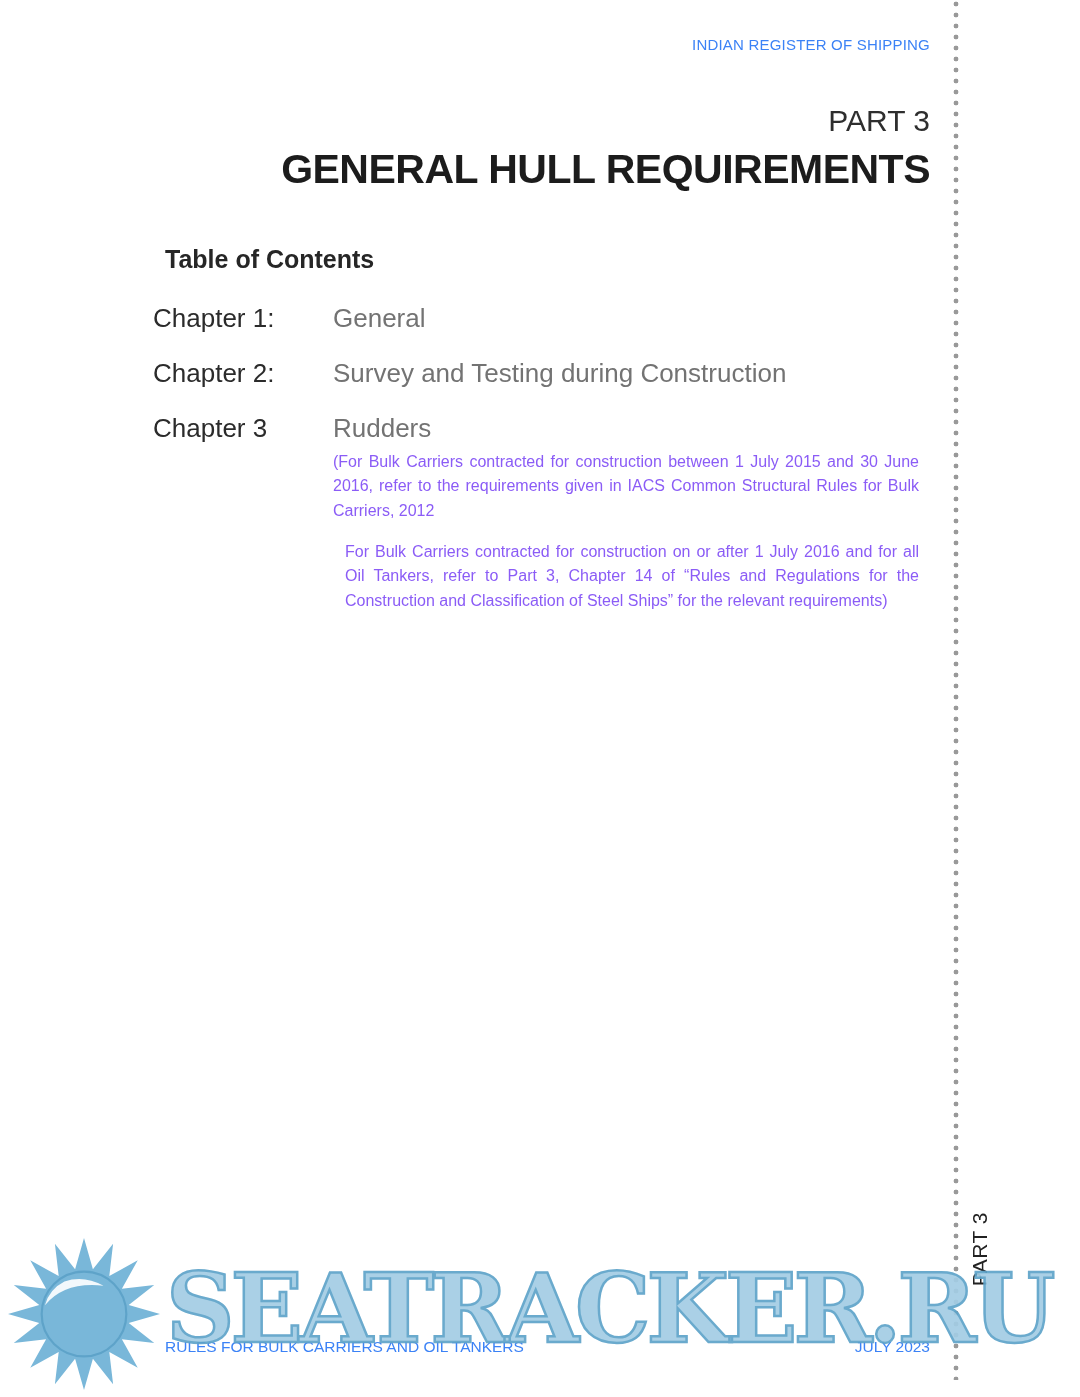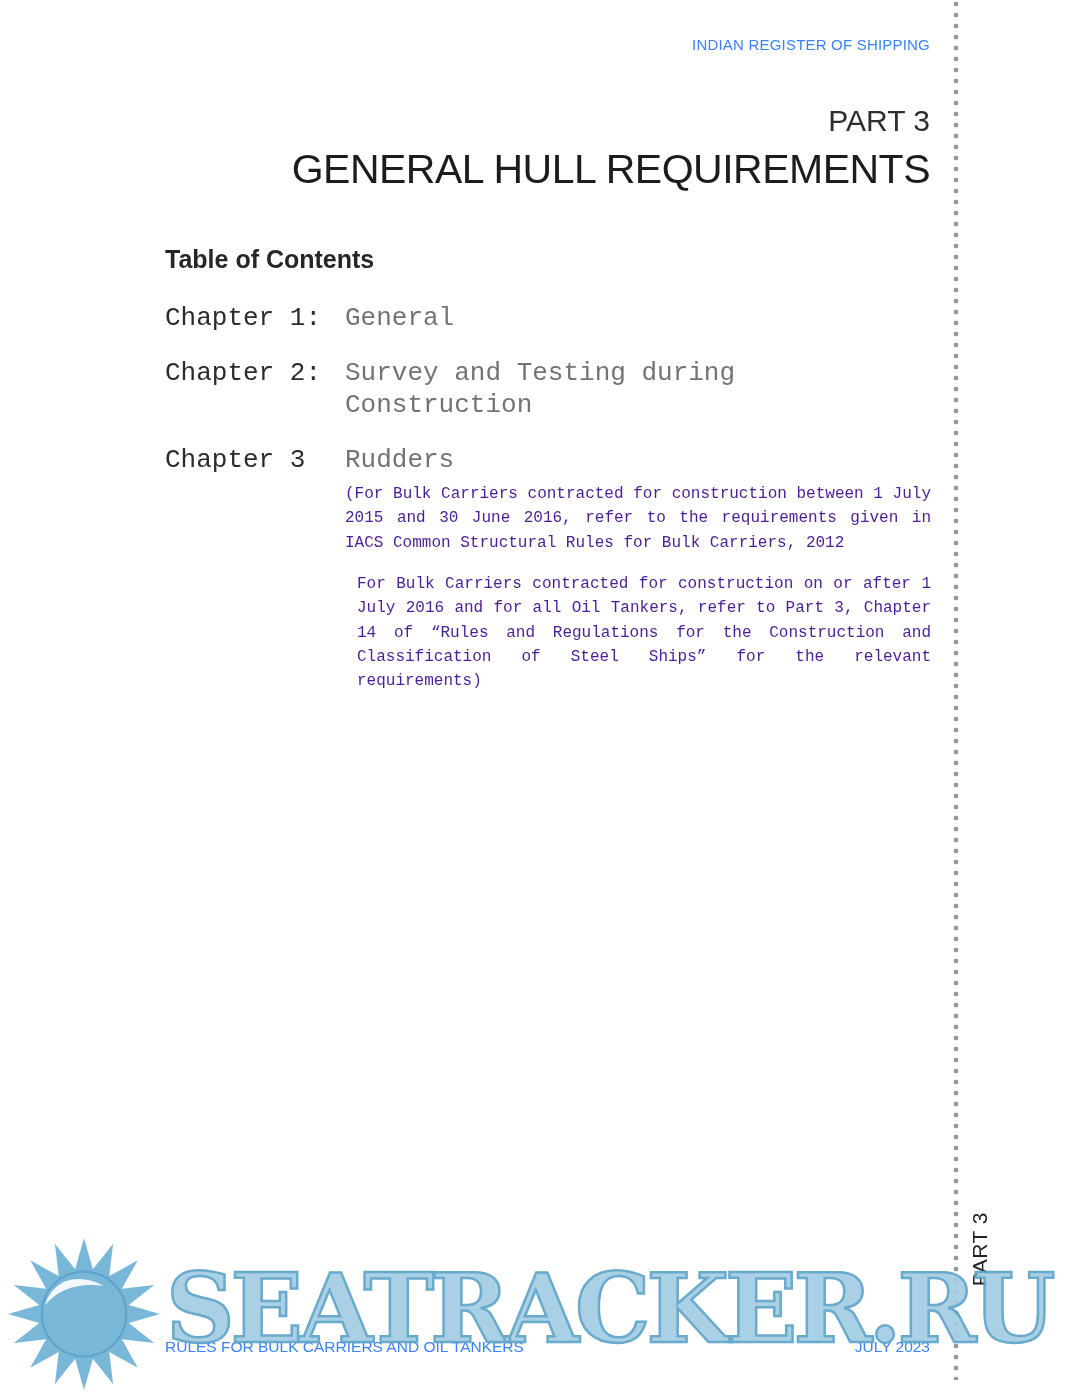--- a/index.html
+++ b/index.html
@@ -31,41 +31,40 @@
     right: 150px;
     text-align: right;
   }
   .part-label {
     font-size: 30px;
     color: #2e2e2e;
     margin-bottom: 8px;
   }
   .page-title {
     font-size: 41px;
-    font-weight: normal;
+    font-weight: bold;
     color: #1c1c1c;
     letter-spacing: -0.5px;
     font-family: "Liberation Sans", sans-serif;
   }
 
   
   .toc-heading {
     position: absolute;
     left: 165px;
     top: 245px;
     font-size: 25px;
     font-weight: bold;
     color: #262626;
   }
   .chapters {
     position: absolute;
-    left: 165px;
+    left: 153px;
     top: 302px;
     width: 768px;
-    font-family: Liberation Mono, monospace;
   }
   .chapter-row {
     display: flex;
     align-items: flex-start;
     margin-bottom: 23px;
   }
   .ch-label {
     flex: 0 0 180px;
     font-size: 26px;
     color: #2b2b2b;
@@ -74,21 +73,21 @@
   .ch-body { flex: 1; }
   .ch-title {
     font-size: 26px;
     color: #737373;
     line-height: 32px;
   }
   .ch-notes { margin-top: 6px; width: 586px; }
   .note {
     font-size: 16px;
     line-height: 1.52;
-    color: #4c1d95;
+    color: #8b5cf6;
     text-align: justify;
   }
   .note + .note { margin-top: 17px; margin-left: 12px; }
 
   
   .footer {
     position: absolute;
     left: 165px;
     right: 150px;
     top: 1338px;

